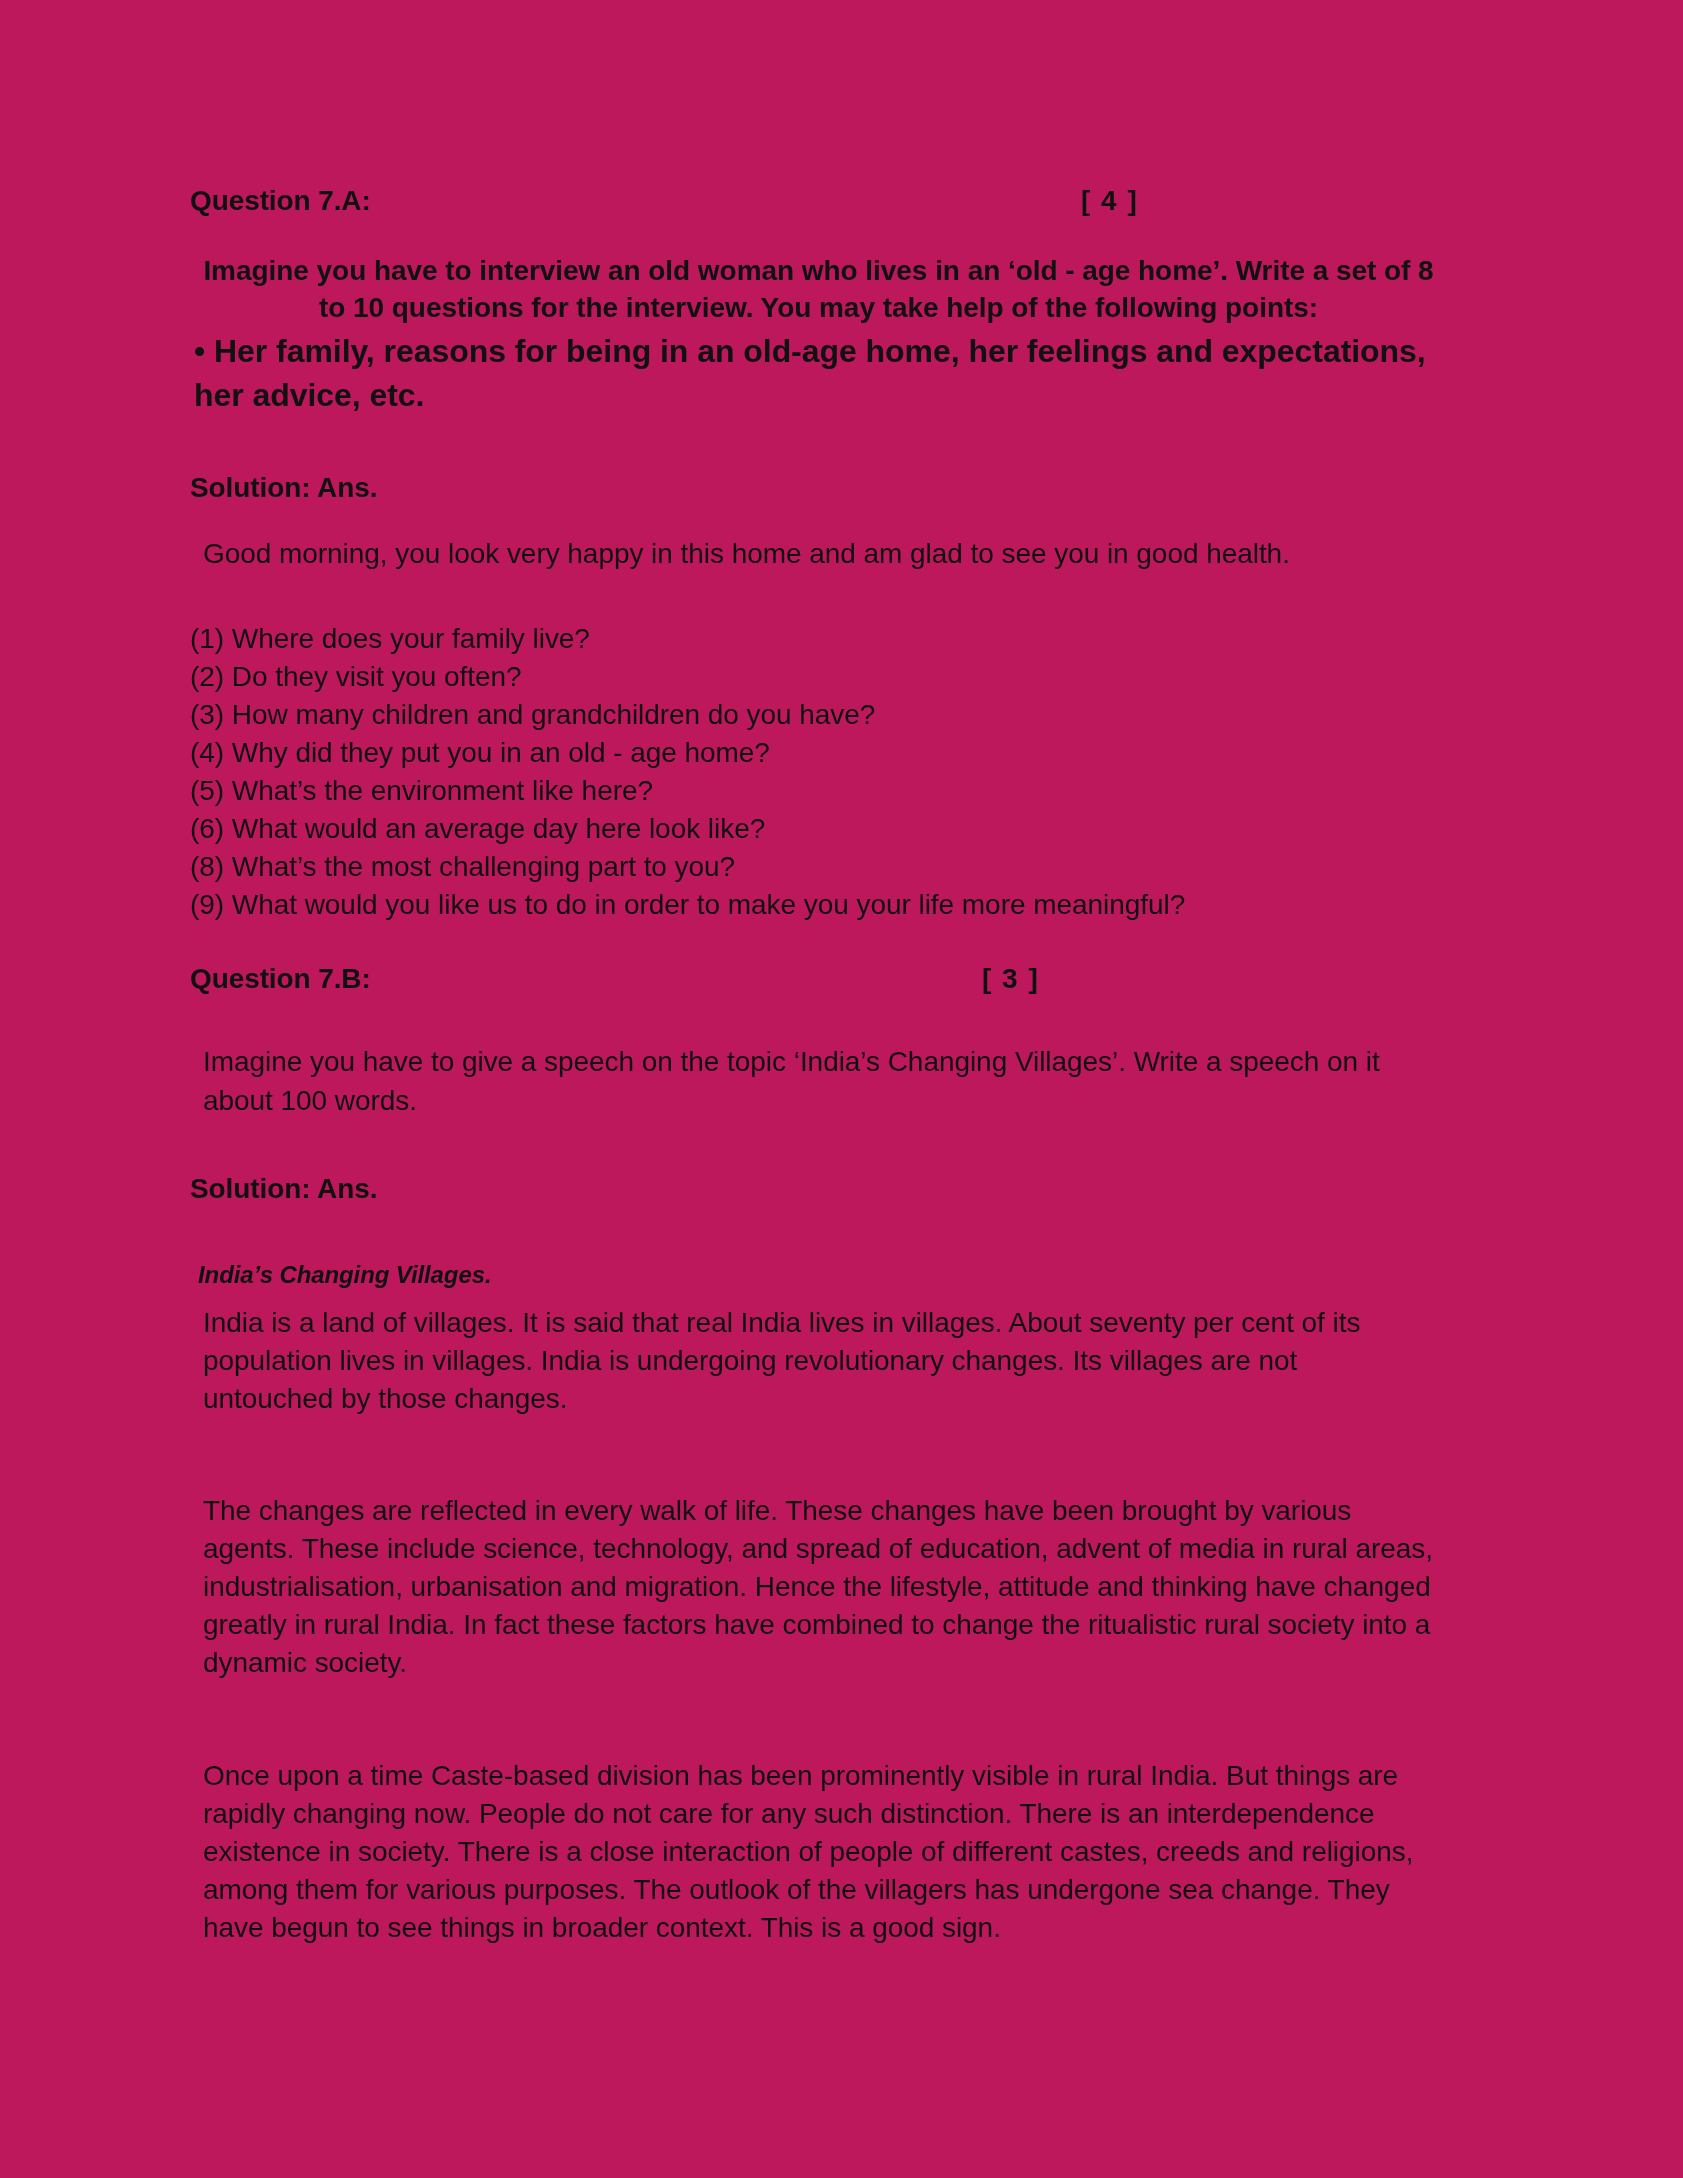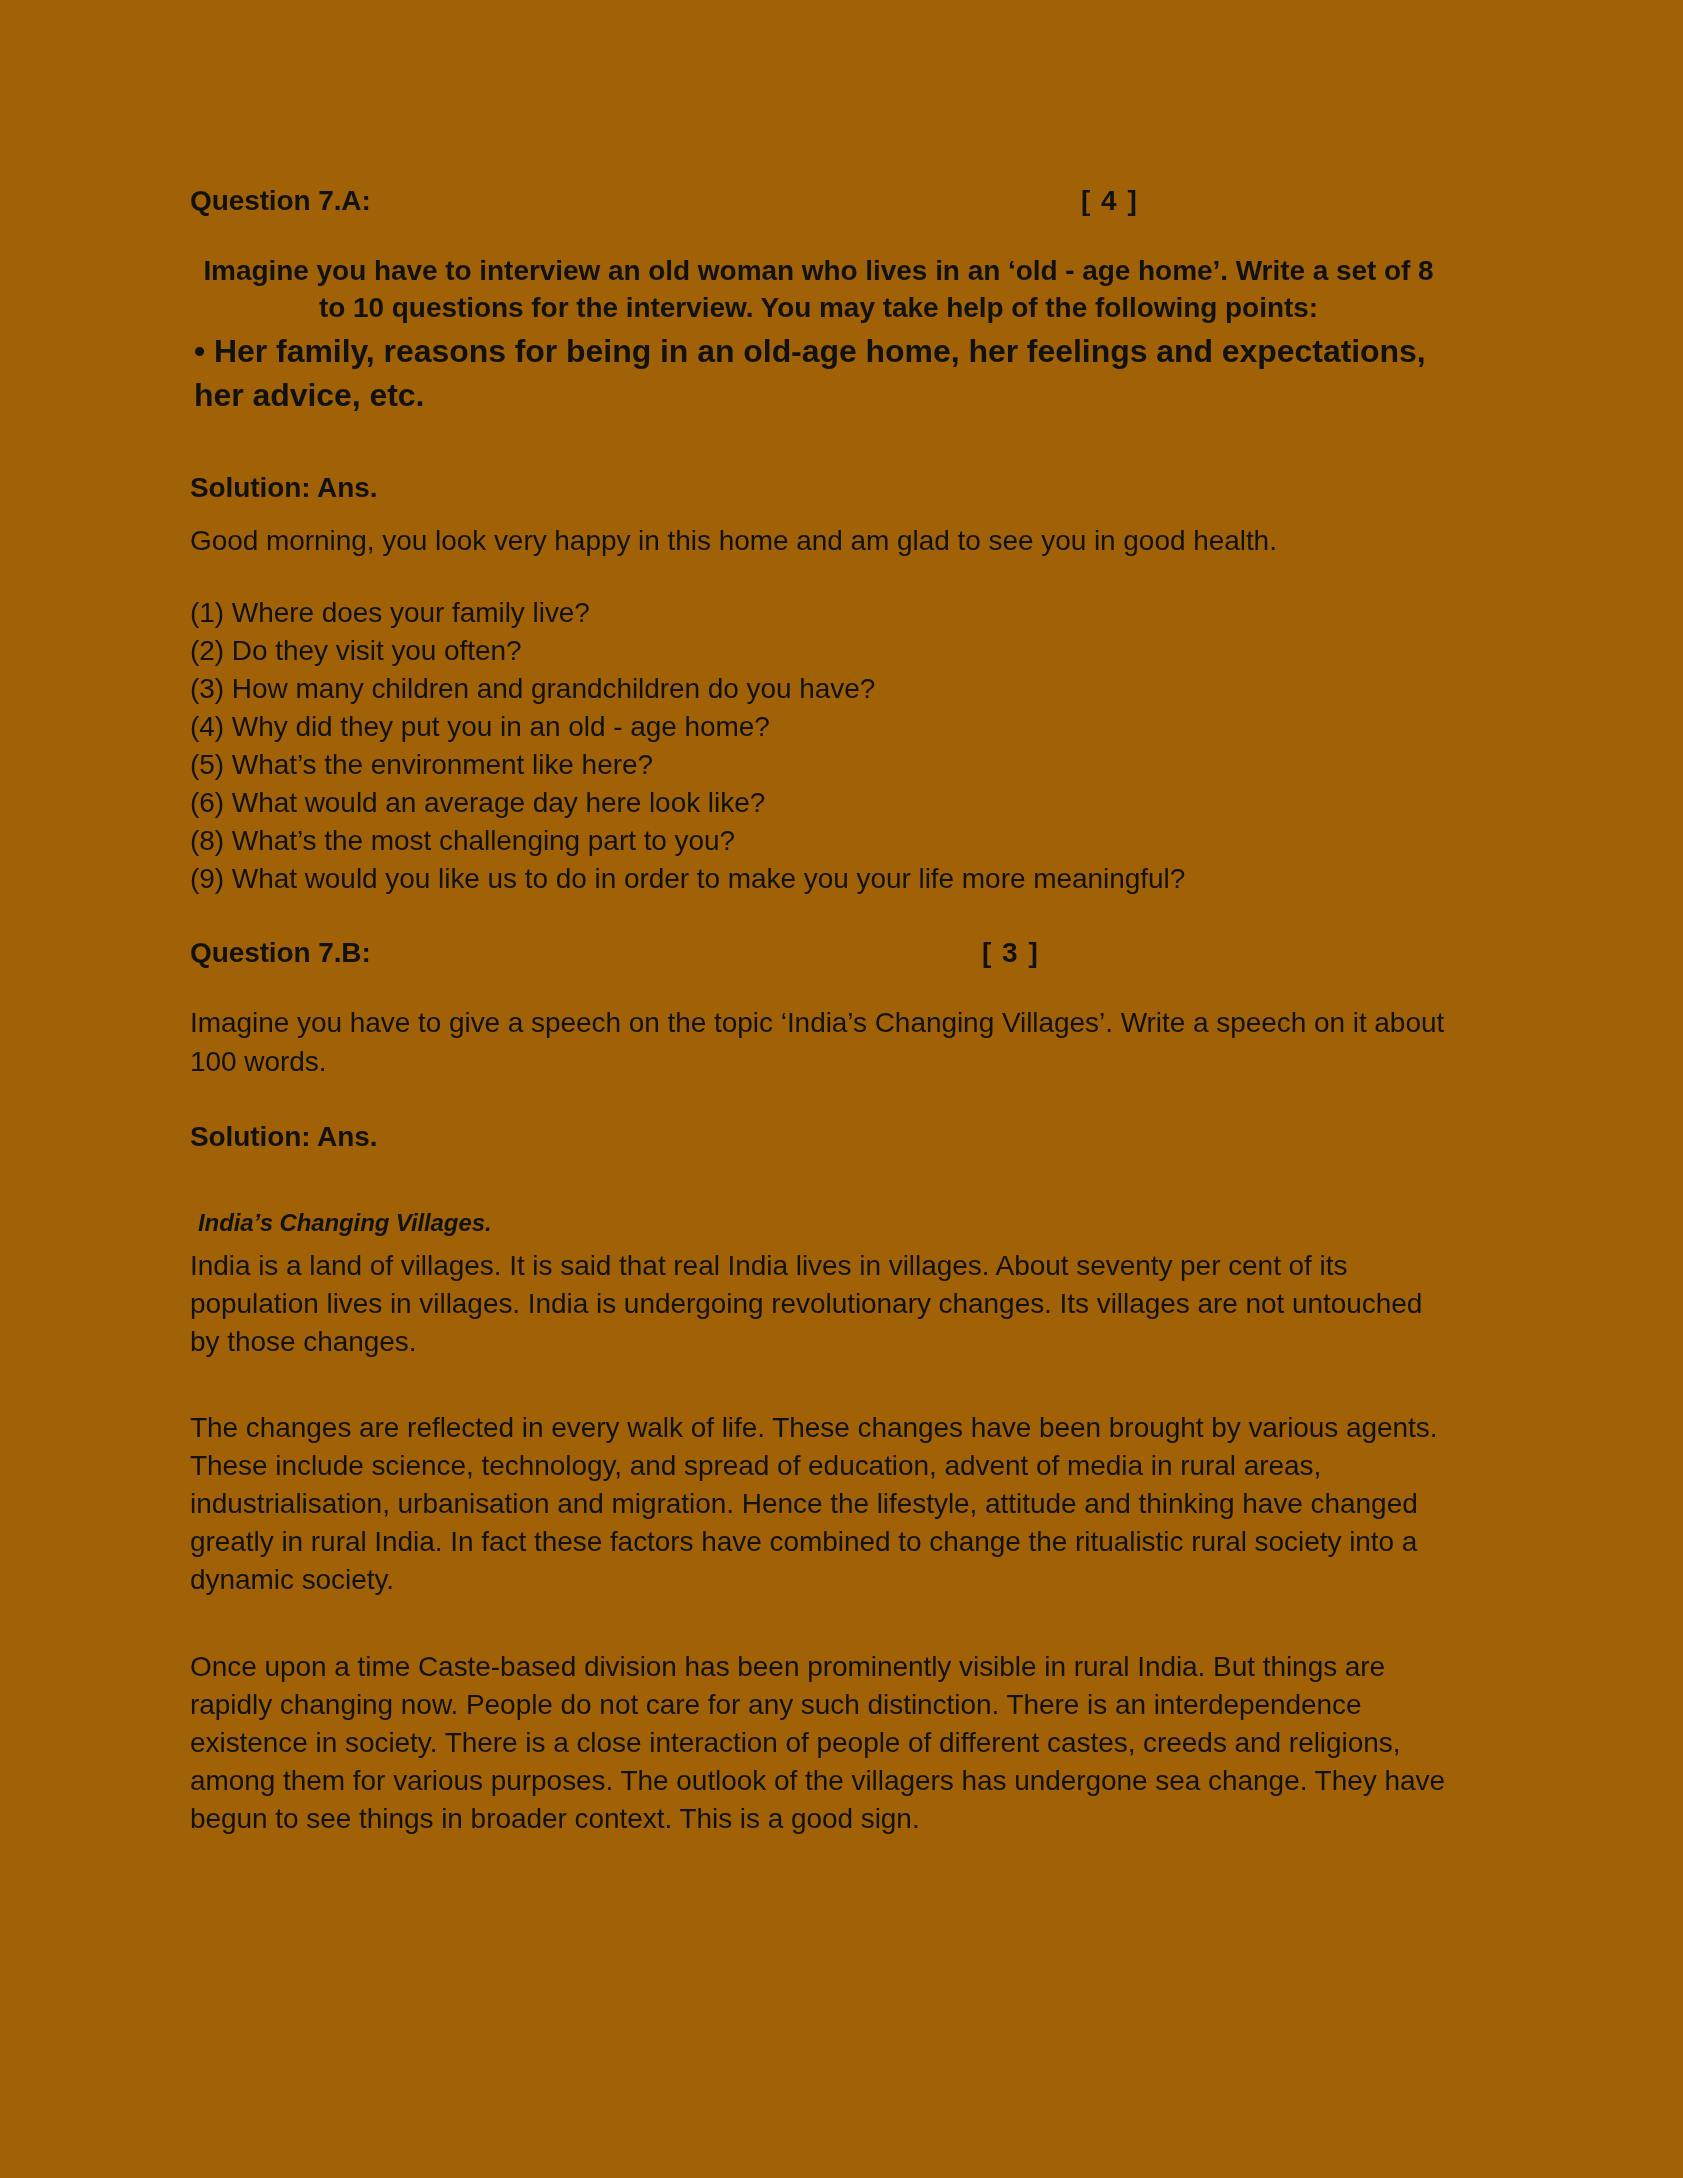--- a/index.html
+++ b/index.html
@@ -11,21 +11,21 @@
     width: 1683px;
     height: 2178px;
     font-family: "Liberation Sans", sans-serif;
     color: #111111;
     -webkit-font-smoothing: antialiased;
   }
   .page {
     position: relative;
     width: 1683px;
     height: 2178px;
-    background: #a16207;
+    background: #be185d;
     box-sizing: border-box;
     padding: 183px 233px 0 190px;
   }
   .content {
     width: 1257px;
   }
 
   
   .q-header {
     position: relative;
@@ -52,21 +52,21 @@
     font-weight: bold;
     font-size: 28px;
     line-height: 1.33;
     margin: 0;
     letter-spacing: -0.05px;
     text-align: center;
   }
   .para {
     font-size: 28px;
     line-height: 1.36;
-    margin: 0;
+    margin: 13px;
     letter-spacing: -0.05px;
   }
   .sol-heading {
     font-weight: bold;
     font-size: 28px;
     line-height: 1.3;
     margin: 0;
     letter-spacing: -0.1px;
   }
   .speech-title {

